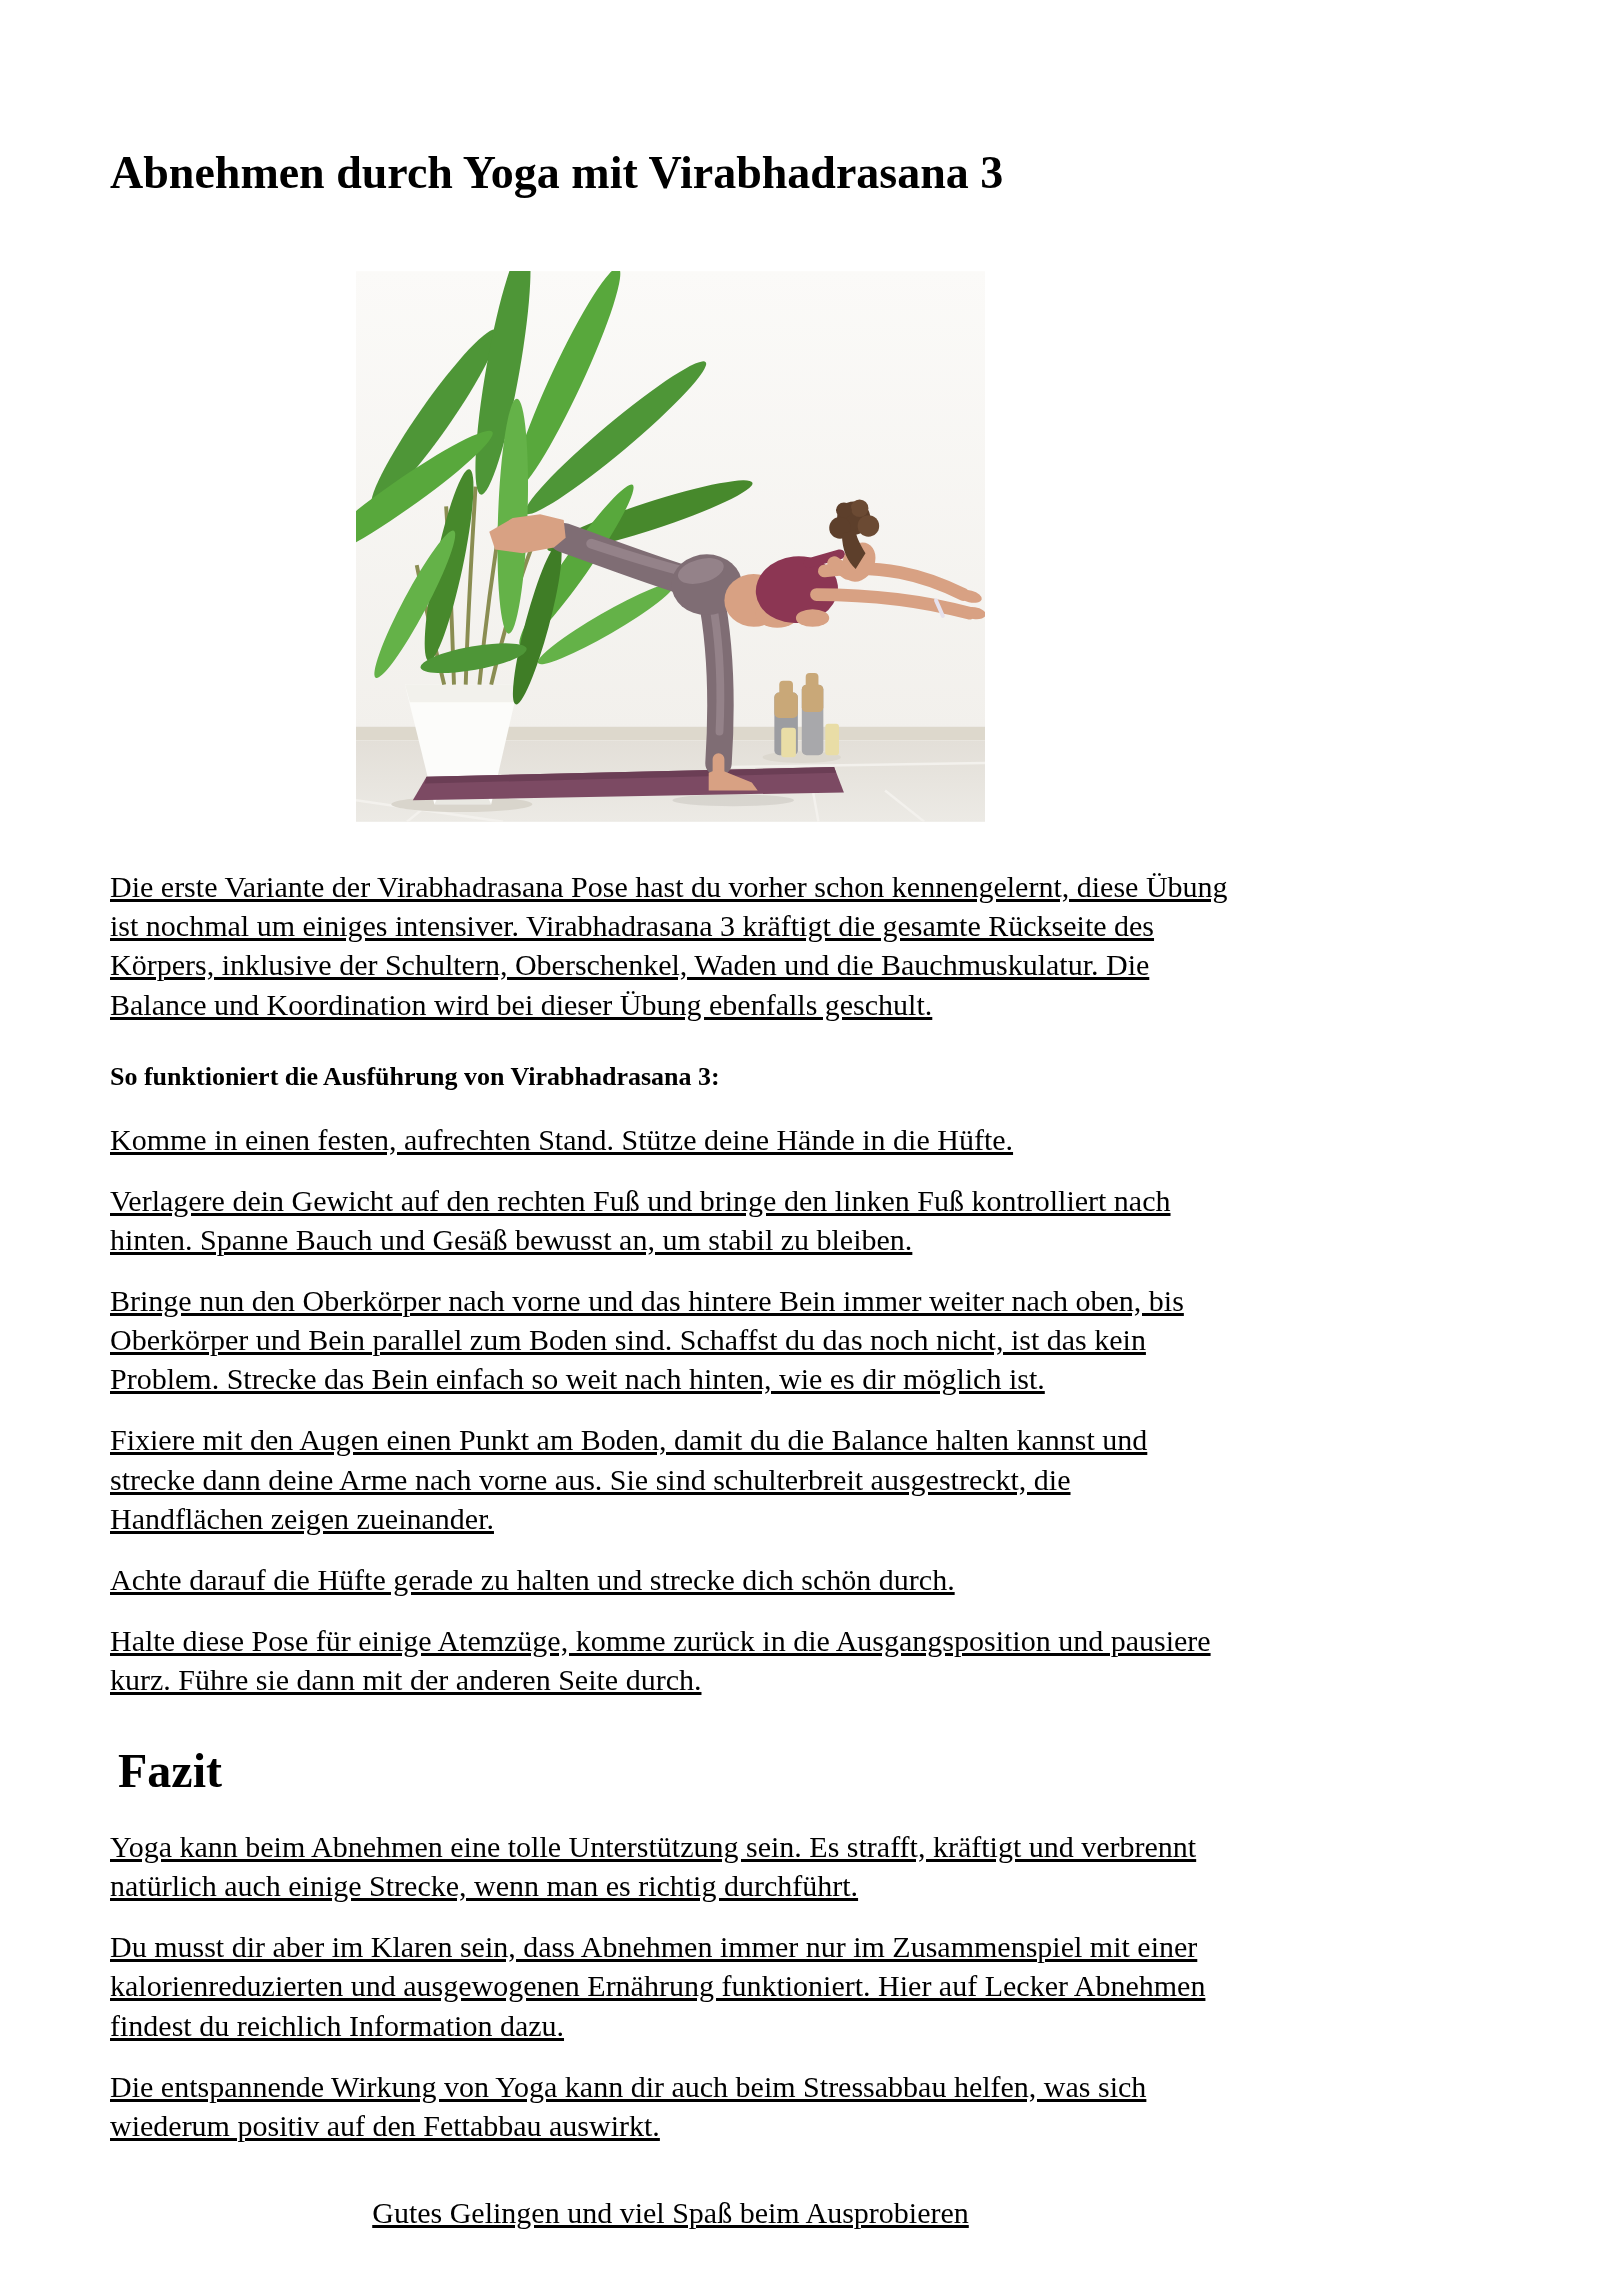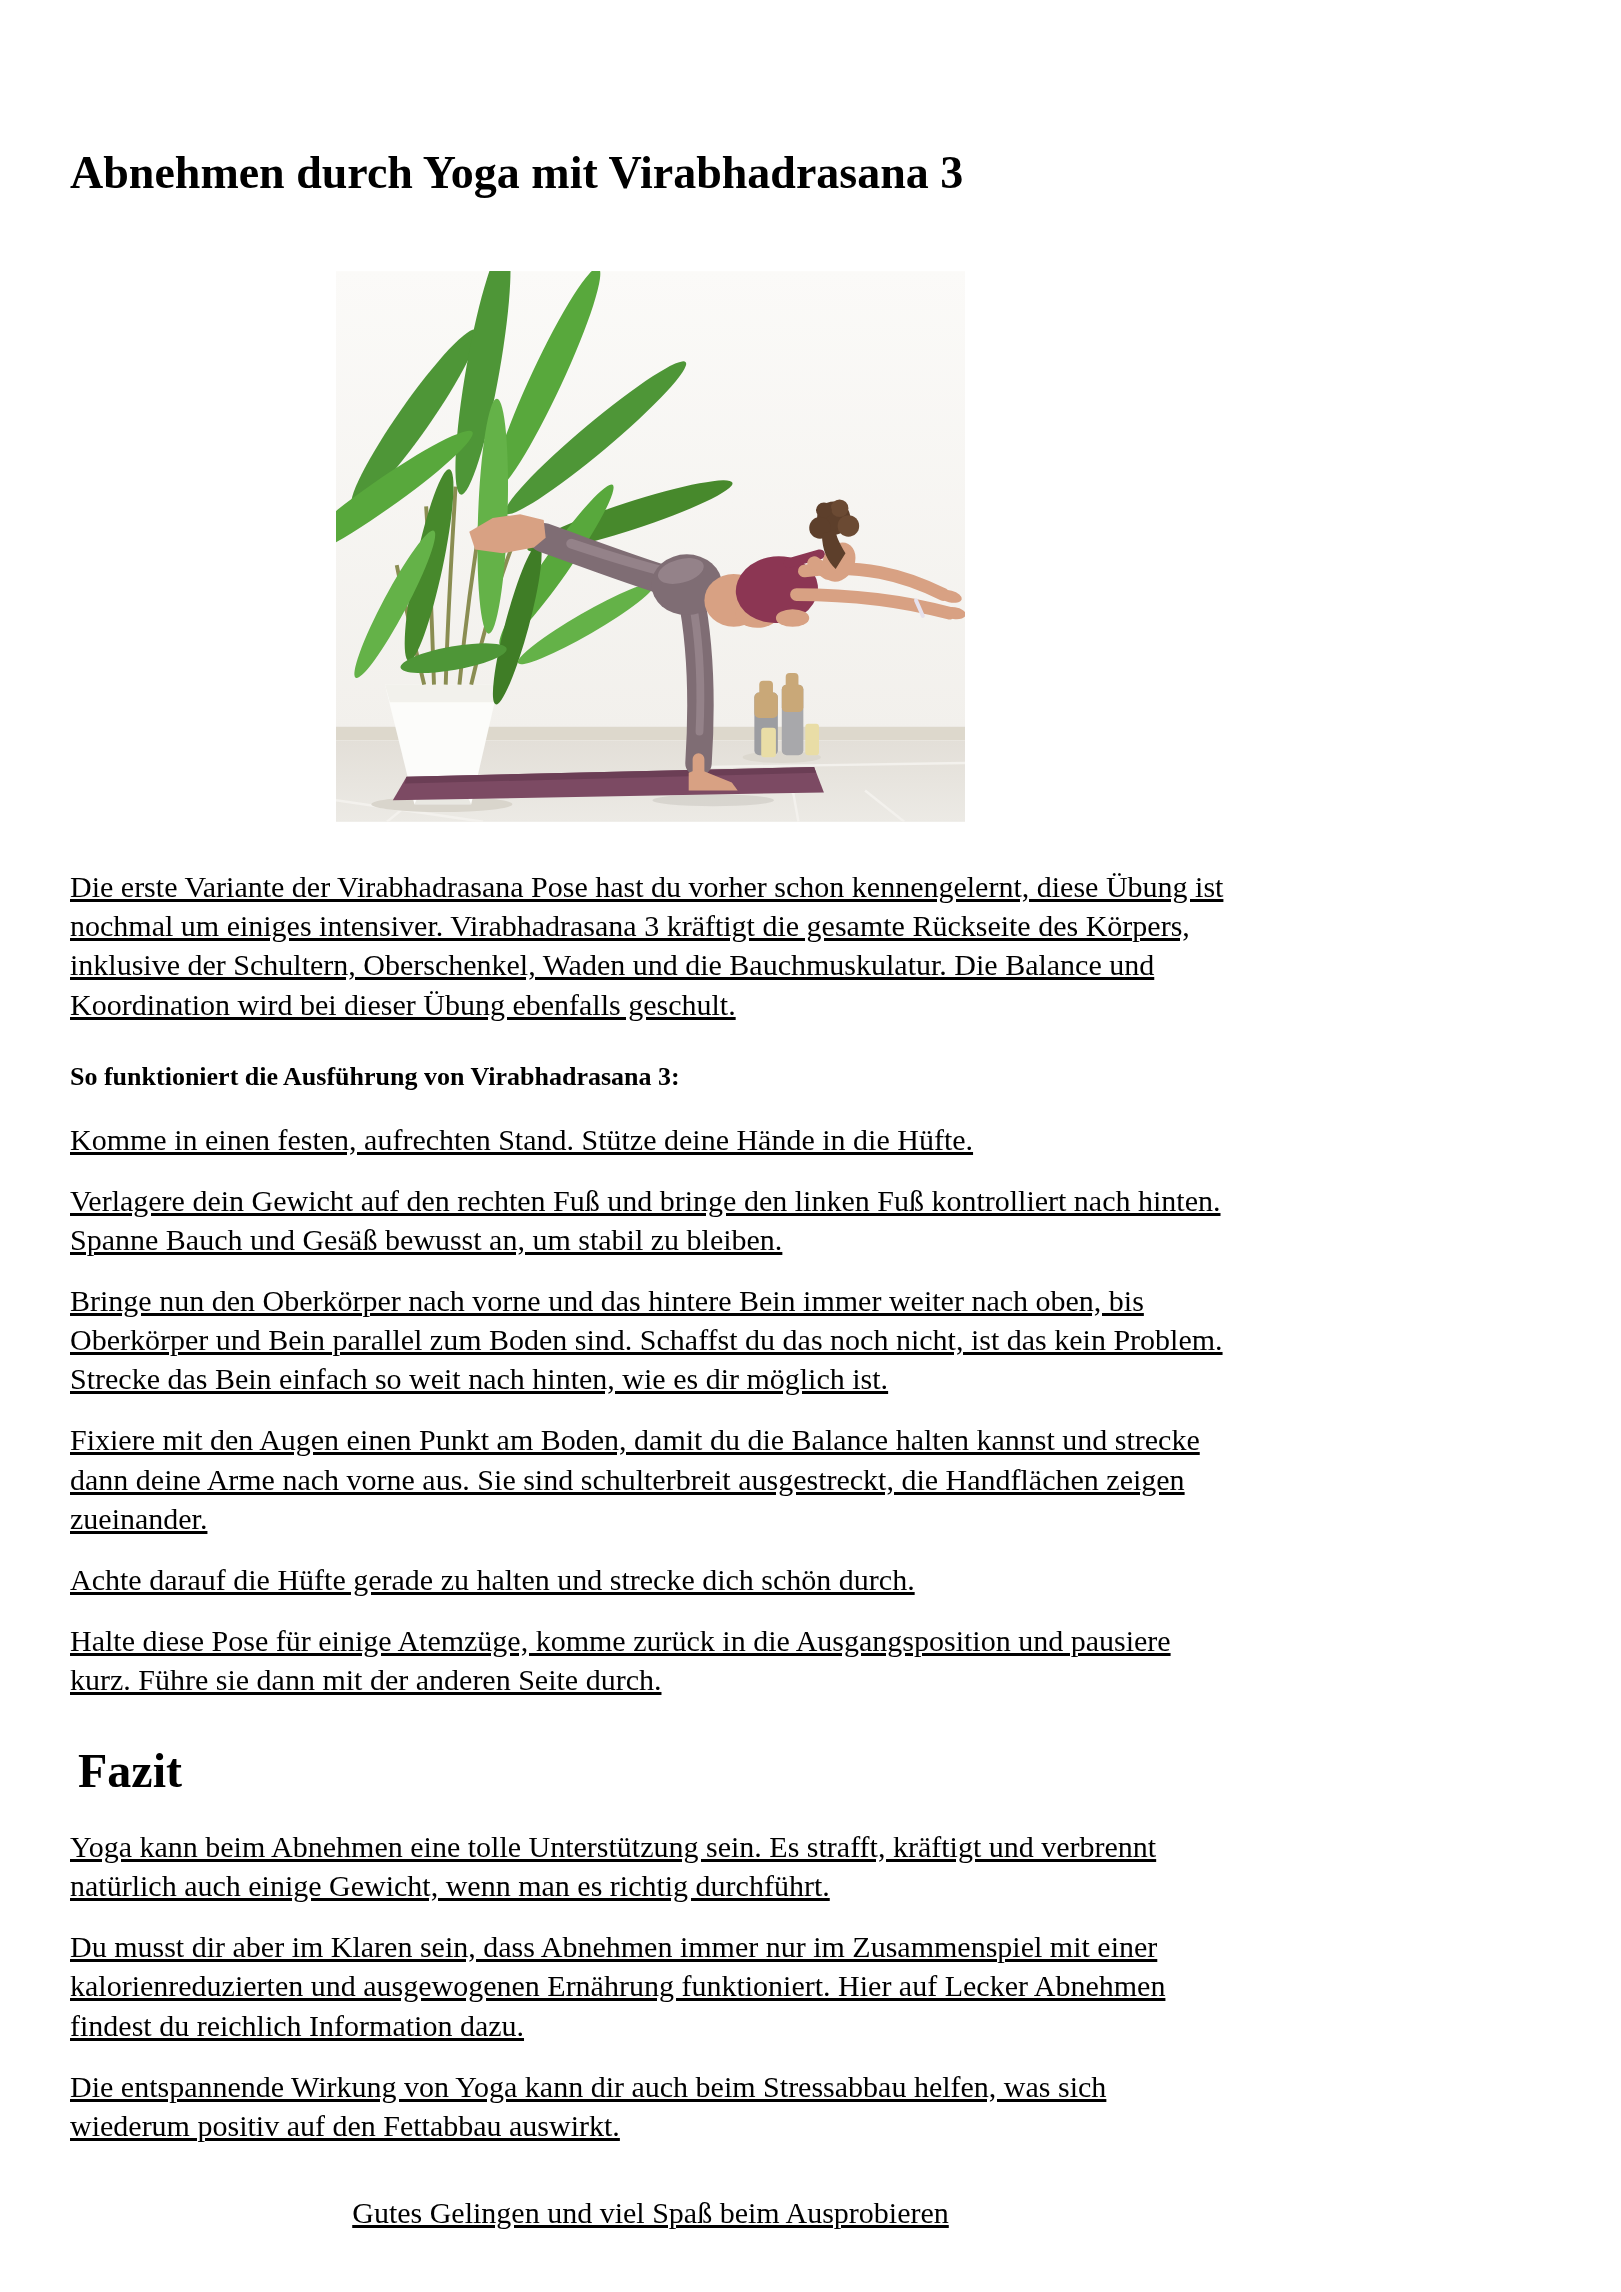--- a/index.html
+++ b/index.html
@@ -7,21 +7,21 @@
     width: 1621px;
     min-height: 2293px;
     background: #ffffff;
     color: #000000;
     font-family: "Liberation Serif", serif;
   }
   .page {
     box-sizing: border-box;
     width: 1381px;
     min-height: 2293px;
-    padding: 147px 150px 59px 70px;
+    padding: 147px 150px 59px 110px;
     border-radius: 10px;
   }
   h1.doc-title {
     font-size: 46px;
     font-weight: bold;
     line-height: 1.15;
     margin: 0 0 0 0;
   }
   figure.photo {
     width: 629px;
@@ -188,20 +188,20 @@
 
   <p class="body-text">Komme in einen festen, aufrechten Stand. Stütze deine Hände in die Hüfte.</p>
   <p class="body-text">Verlagere dein Gewicht auf den rechten Fuß und bringe den linken Fuß kontrolliert nach hinten. Spanne Bauch und Gesäß bewusst an, um stabil zu bleiben.</p>
   <p class="body-text">Bringe nun den Oberkörper nach vorne und das hintere Bein immer weiter nach oben, bis Oberkörper und Bein parallel zum Boden sind. Schaffst du das noch nicht, ist das kein Problem. Strecke das Bein einfach so weit nach hinten, wie es dir möglich ist.</p>
   <p class="body-text">Fixiere mit den Augen einen Punkt am Boden, damit du die Balance halten kannst und strecke dann deine Arme nach vorne aus. Sie sind schulterbreit ausgestreckt, die Handflächen zeigen zueinander.</p>
   <p class="body-text">Achte darauf die Hüfte gerade zu halten und strecke dich schön durch.</p>
   <p class="body-text">Halte diese Pose für einige Atemzüge, komme zurück in die Ausgangsposition und pausiere kurz. Führe sie dann mit der anderen Seite durch.</p>
 
   <h1 class="fazit-heading">Fazit</h1>
 
-  <p class="body-text">Yoga kann beim Abnehmen eine tolle Unterstützung sein. Es strafft, kräftigt und verbrennt natürlich auch einige Gewicht, wenn man es richtig durchführt.</p>
+  <p class="body-text">Yoga kann beim Abnehmen eine tolle Unterstützung sein. Es strafft, kräftigt und verbrennt natürlich auch einige Strecke, wenn man es richtig durchführt.</p>
   <p class="body-text">Du musst dir aber im Klaren sein, dass Abnehmen immer nur im Zusammenspiel mit einer kalorienreduzierten und ausgewogenen Ernährung funktioniert. Hier auf Lecker Abnehmen findest du reichlich Information dazu.</p>
   <p class="body-text">Die entspannende Wirkung von Yoga kann dir auch beim Stressabbau helfen, was sich wiederum positiv auf den Fettabbau auswirkt.</p>
 
   <p class="body-text closing">Gutes Gelingen und viel Spaß beim Ausprobieren</p>
 
 </div>
 
 
 </body></html>

